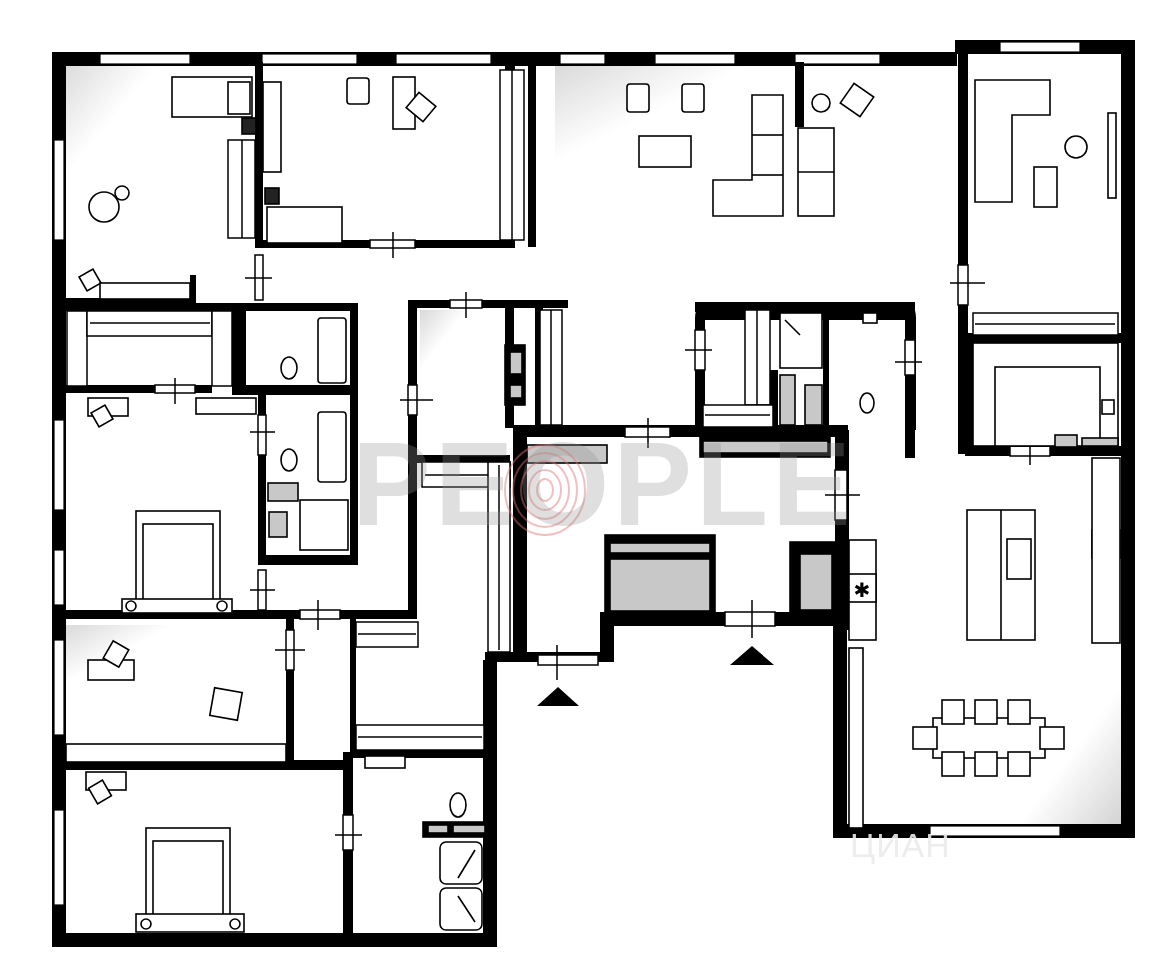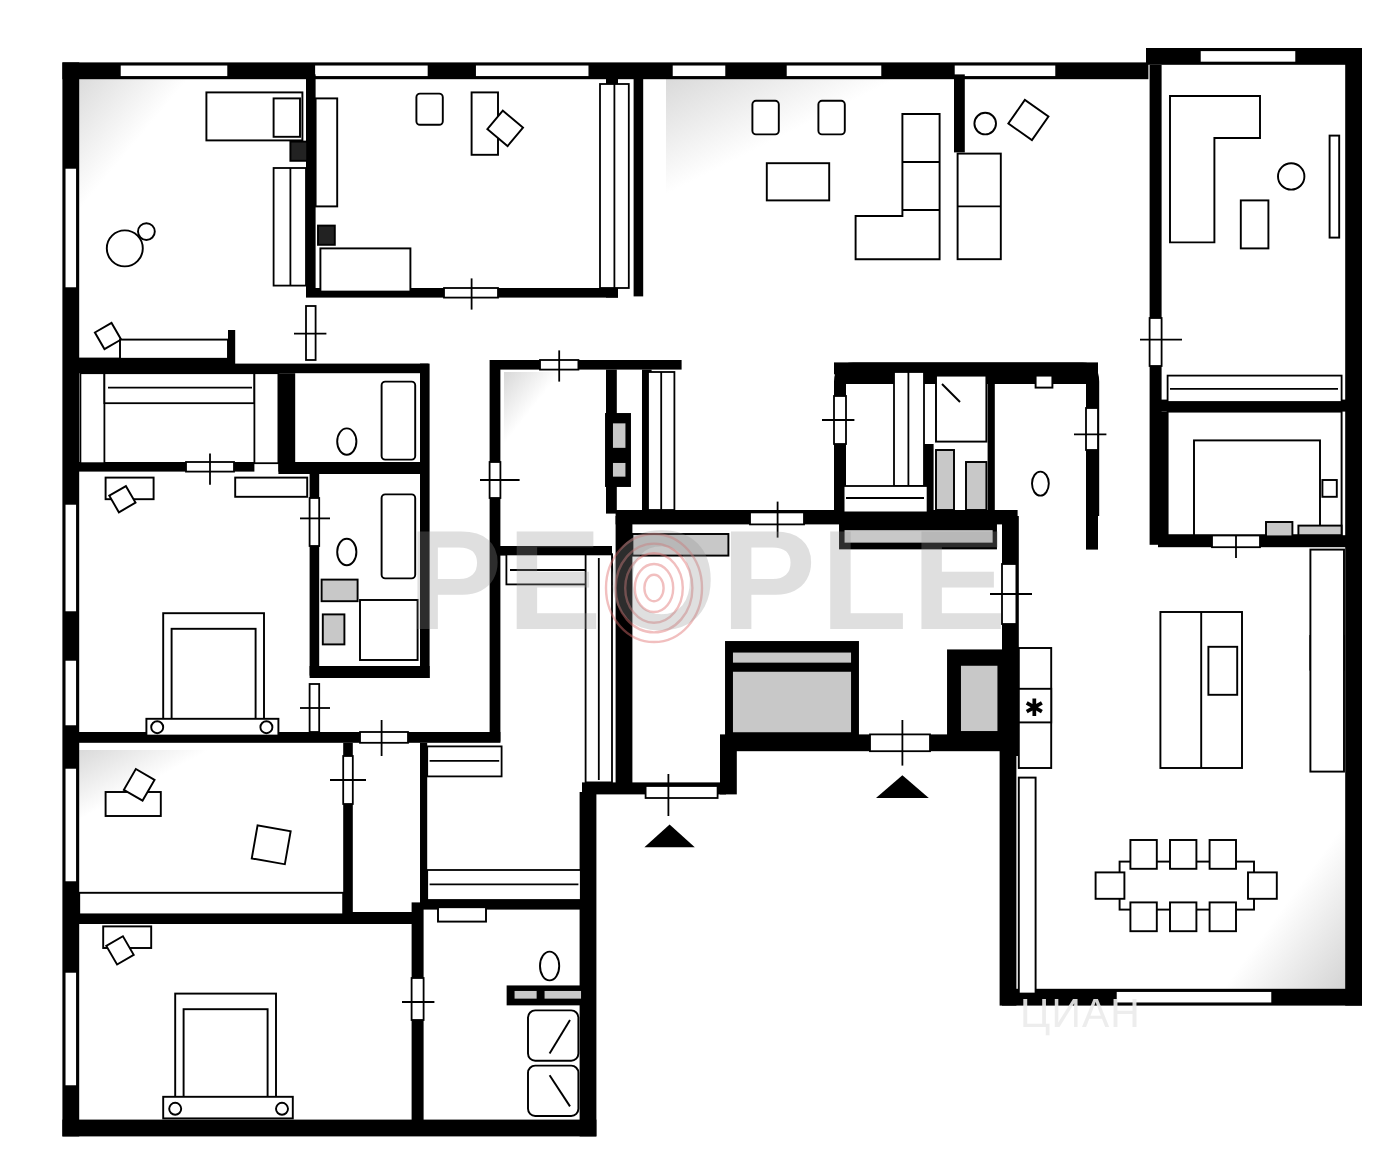--- a/index.html
+++ b/index.html
@@ -1,18 +1,18 @@
 <!DOCTYPE html>
 <html><head>
 <meta charset="utf-8">
 <style>
   html,body{margin:0;padding:0;background:#ffffff;}
   body{width:1164px;height:975px;overflow:hidden;position:relative;font-family:"Liberation Sans",sans-serif;}
   #plan{position:absolute;left:0;top:0;width:1164px;height:975px;}
-  .wm-people{position:absolute;left:340px;top:425px;font-family:"Liberation Sans",sans-serif;font-weight:bold;font-size:118px;letter-spacing:4px;color:rgba(150,150,150,0.30);line-height:1;pointer-events:none;}
+  .wm-people{position:absolute;left:352px;top:425px;font-family:"Liberation Sans",sans-serif;font-weight:bold;font-size:118px;letter-spacing:4px;color:rgba(150,150,150,0.30);line-height:1;pointer-events:none;}
   .wm-cian{position:absolute;left:850px;top:826px;font-family:"Liberation Sans",sans-serif;font-size:34px;color:rgba(235,235,235,0.9);pointer-events:none;letter-spacing:1px;text-align:center;}
   .wm-finger{position:absolute;left:500px;top:440px;width:90px;height:100px;pointer-events:none;}
 </style>
 </head>
 <body>
 
 <svg id="plan" viewBox="0 0 1164 975" xmlns="http://www.w3.org/2000/svg">
   <defs>
     <linearGradient id="shadeTL" x1="0" y1="0" x2="1" y2="1">
       <stop offset="0" stop-color="#d8d8d8"></stop>

